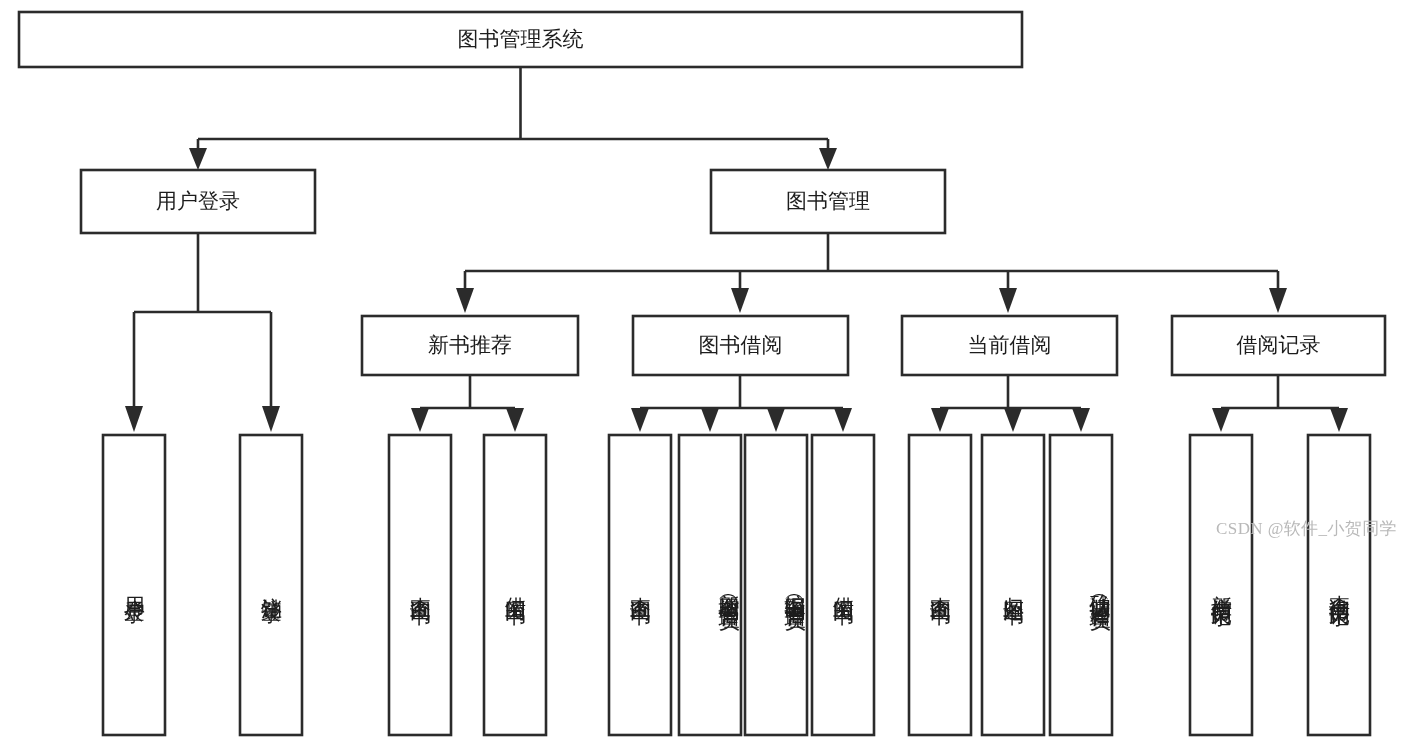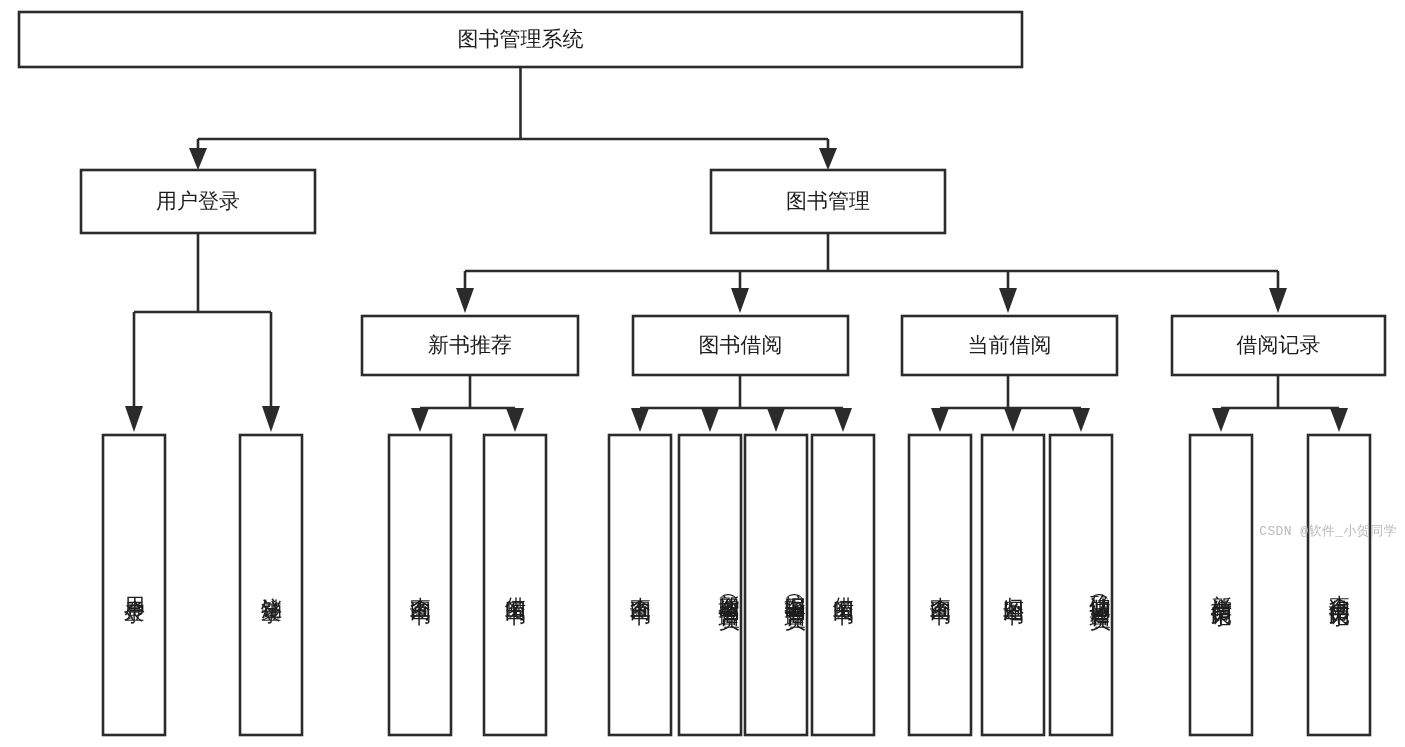--- a/index.html
+++ b/index.html
@@ -63,22 +63,22 @@
     display: flex;
     align-items: center;
     justify-content: center;
     text-align: center;
     pointer-events: none;
   }
   .watermark {
     position: absolute;
     right: 8px;
     bottom: 4px;
-    font-family: Liberation Mono, monospace;
-    font-size: 13px;
+    font-family: Liberation Serif, serif;
+    font-size: 17px;
     color: #b9b9b9;
     white-space: nowrap;
     letter-spacing: 0.4px;
   }
 </style>
 </head>
 <body>
 
 <div id="diagram-root">
 

